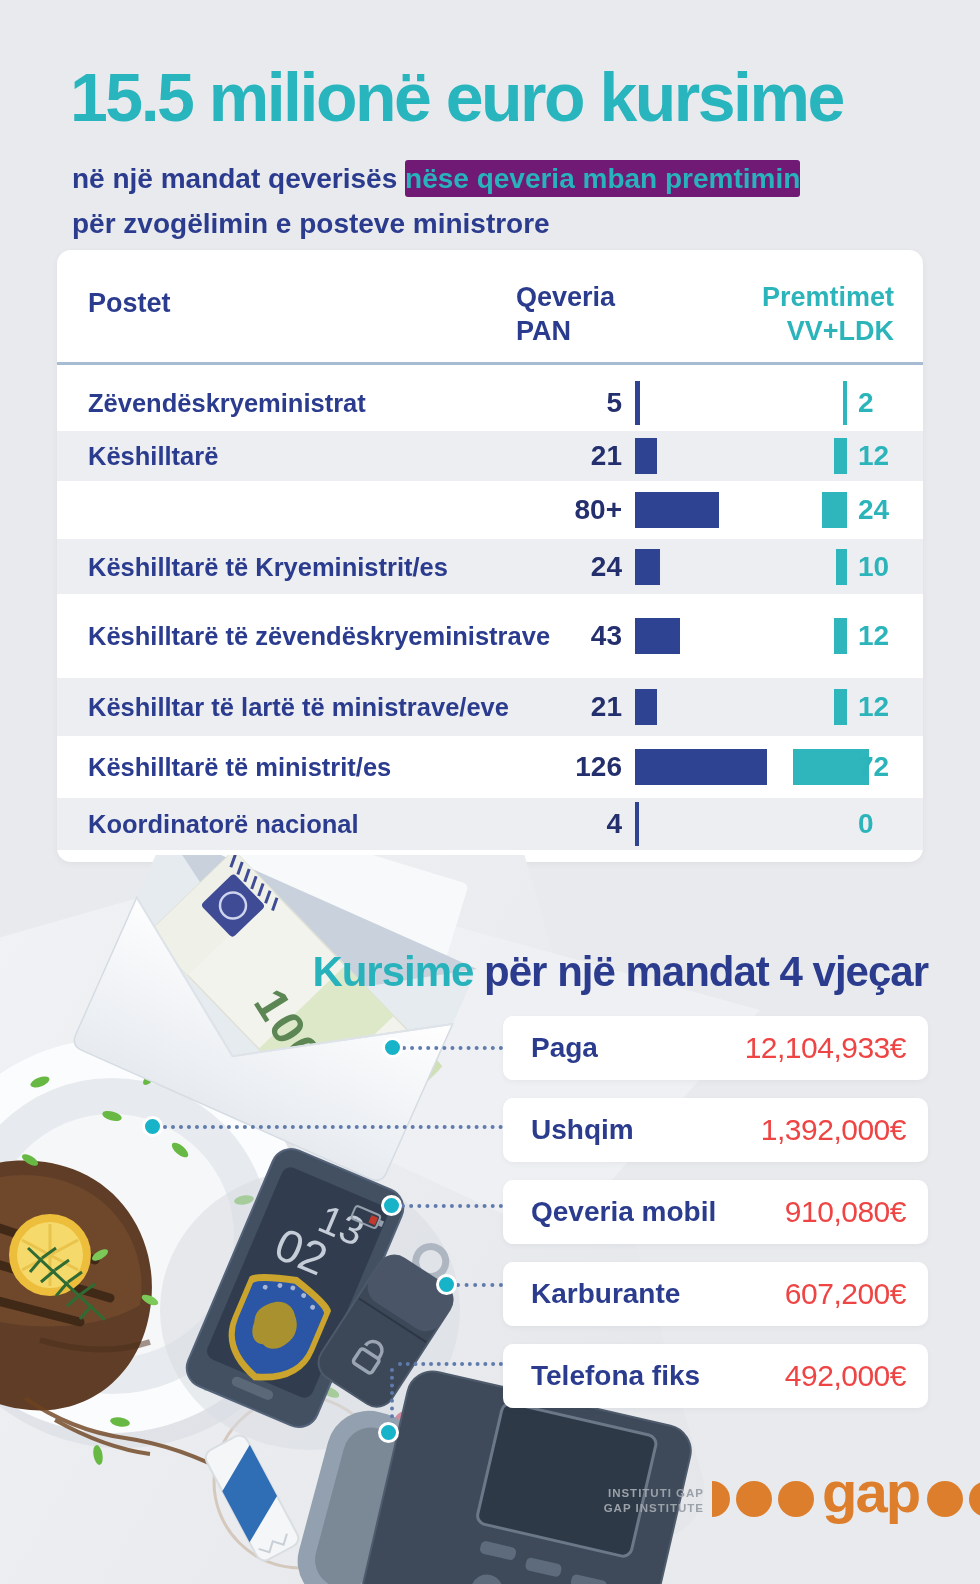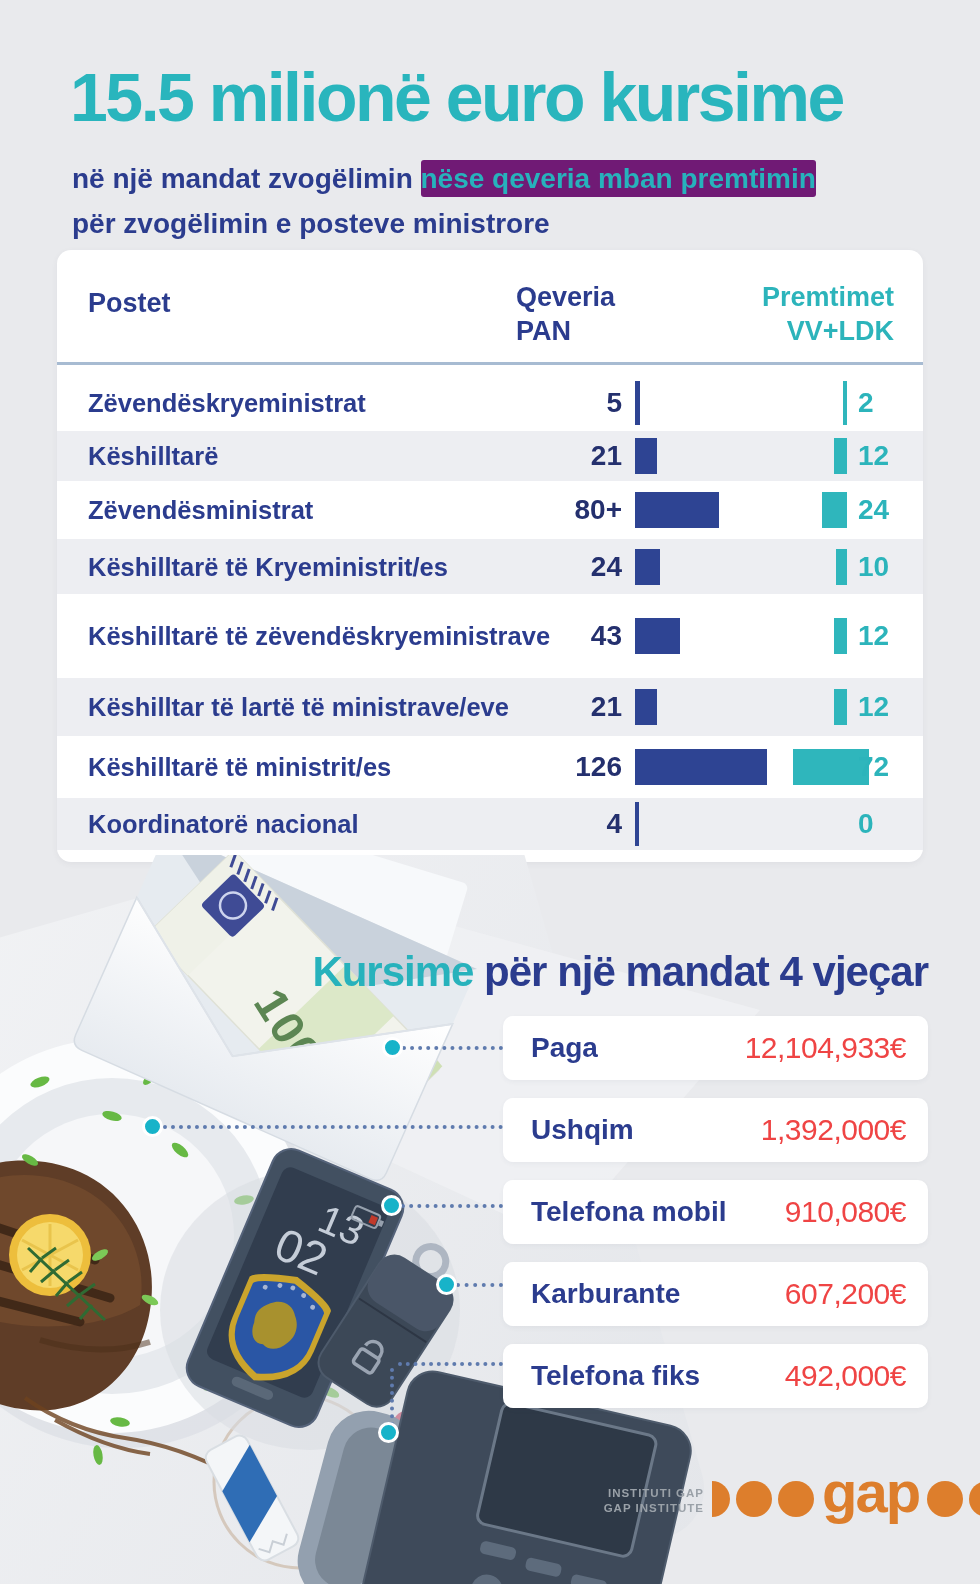--- a/index.html
+++ b/index.html
@@ -56,21 +56,21 @@
 
   .illus{position:absolute;left:0;top:855px;}
 </style>
 </head>
 <body>
 
 <div class="page">
 
   <div class="title">15.5 milionë euro kursime</div>
   <div class="subtitle">
-    <span>në një mandat zvogëlimin</span>
+    <span>në një mandat qeverisës</span>
     <span class="hl">nëse qeveria mban premtimin</span><br>
     <span>për zvogëlimin e posteve ministrore</span>
   </div>
 
   <div class="card">
     <div class="h-postet">Postet</div>
     <div class="h-pan">
       <span>Qeveria</span><br>
       <span>PAN</span>
     </div>
@@ -89,21 +89,20 @@
         <div class="vv-num">2</div>
       </div>
       <div class="trow">
         <div class="lbl">Këshilltarë</div>
         <div class="pan-num">21</div>
         <div class="pan-bar" style="width: 22px; height: 36px;"></div>
         <div class="vv-bar" style="width: 13px; height: 36px;"></div>
         <div class="vv-num">12</div>
       </div>
       <div class="trow">
-        <div class="lbl">Zëvendësministrat</div>
         <div class="pan-num">80+</div>
         <div class="pan-bar" style="width: 84px; height: 36px;"></div>
         <div class="vv-bar" style="width: 25px; height: 36px;"></div>
         <div class="vv-num">24</div>
       </div>
       <div class="trow">
         <div class="lbl">Këshilltarë të Kryeministrit/es</div>
         <div class="pan-num">24</div>
         <div class="pan-bar" style="width: 25px; height: 36px;"></div>
         <div class="vv-bar" style="width: 11px; height: 36px;"></div>
@@ -328,21 +327,21 @@
   <div class="k-list">
     <div class="k-card">
       <div class="k-lbl">Paga</div>
       <div class="k-val">12,104,933€</div>
     </div>
     <div class="k-card">
       <div class="k-lbl">Ushqim</div>
       <div class="k-val">1,392,000€</div>
     </div>
     <div class="k-card">
-      <div class="k-lbl">Telefona mobil</div>
+      <div class="k-lbl">Qeveria mobil</div>
       <div class="k-val">910,080€</div>
     </div>
     <div class="k-card">
       <div class="k-lbl">Karburante</div>
       <div class="k-val">607,200€</div>
     </div>
     <div class="k-card">
       <div class="k-lbl">Telefona fiks</div>
       <div class="k-val">492,000€</div>
     </div>

